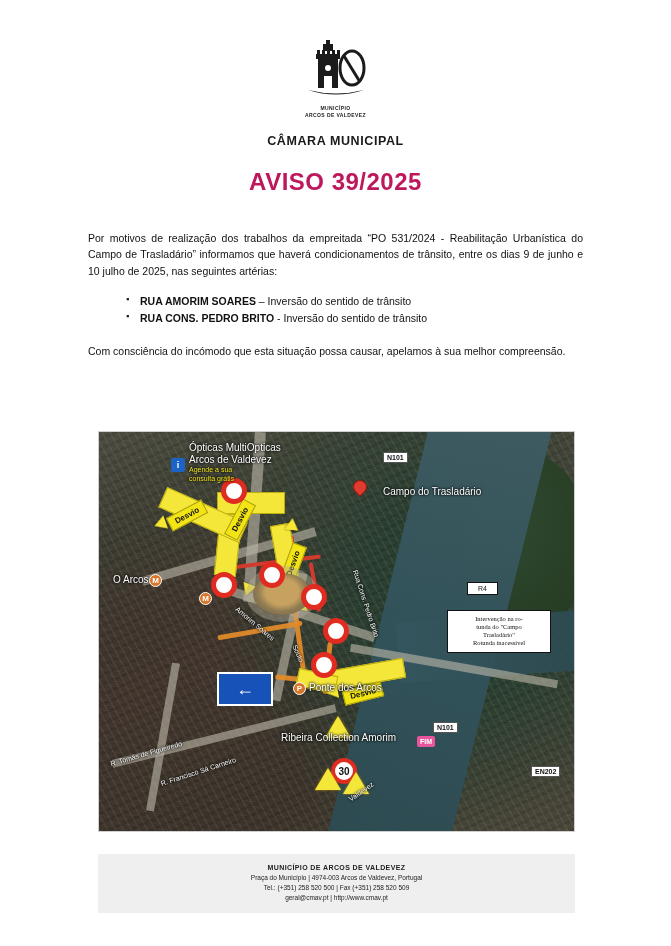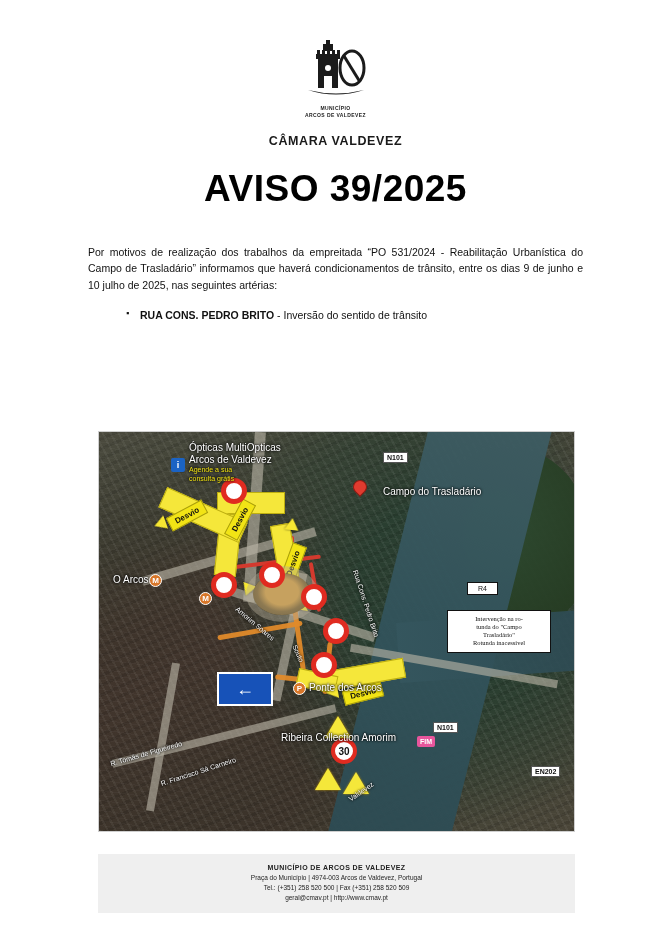--- a/index.html
+++ b/index.html
@@ -41,25 +41,25 @@
   .entity {
     text-align: center;
     font-size: 12.5px;
     font-weight: bold;
     letter-spacing: .6px;
     margin-top: 16px;
     color: #1a1a1a;
   }
   .aviso-title {
     text-align: center;
-    font-size: 37px;
+    font-size: 24px;
     font-weight: bold;
     letter-spacing: .5px;
     margin-top: 20px;
-    color: #000000;
+    color: #be185d;
   }
   .subtitle {
     text-align: center;
     font-size: 15px;
     font-weight: bold;
     margin-top: 20px;
     color: #111;
     letter-spacing: .1px;
   }
 
@@ -209,21 +209,21 @@
     border:2px solid #fff;
     width: 56px; height: 34px;
     display:flex;align-items:center;justify-content:center;
     color:#fff; font-size:18px; font-weight:bold;
   }
   .speed-sign {
     position:absolute;
     width:26px;height:26px;border-radius:50%;
     background:#fff;border:4px solid #e02b20;
     color:#111;font-size:10px;font-weight:bold;
-    display:flex;align-items:center;justify-content:center;
+    display:flex;align-items:center;justify-content:center;margin-top:20px;
   }
   .warn-sign {
     position:absolute;
     width:0;height:0;
     border-left: 13px solid transparent;
     border-right: 13px solid transparent;
     border-bottom: 22px solid #f5e73a;
     filter: drop-shadow(0 0 1px #b58c00);
   }
   .pink-sign {
@@ -333,30 +333,32 @@
 
             <path d="M16 52 q28 9 56 0 q-28 7 -56 0z"></path>
           </g>
         </svg>
       </div>
       <div class="logo-caption">MUNICÍPIO</div>
       <div class="logo-caption">ARCOS DE VALDEVEZ</div>
     </div>
   </div>
 
-  <div class="entity">CÂMARA VALDEVEZ</div>
+  <div class="entity">CÂMARA MUNICIPAL</div>
   <div class="aviso-title">AVISO 39/2025</div>
 
   <div class="body-block">
     <div class="para">Por motivos de realização dos trabalhos da empreitada “PO 531/2024 - Reabilitação Urbanística do Campo de Trasladário” informamos que haverá condicionamentos de trânsito, entre os dias 9 de junho e 10 julho de 2025, nas seguintes artérias:</div>
 
     <ul class="arterias">
+      <li><b>RUA AMORIM SOARES</b><span> – Inversão do sentido de trânsito</span></li>
       <li><b>RUA CONS. PEDRO BRITO</b><span> - Inversão do sentido de trânsito</span></li>
     </ul>
 
+    <div class="para para-2">Com consciência do incómodo que esta situação possa causar, apelamos à sua melhor compreensão.</div>
   </div>
 
   <div class="map-wrap">
     <div class="map"></div>
     <div class="greenpatch"></div>
     <div class="river"></div>
     <div class="river2"></div>
 
     <div class="road" style="left:150px;top:0;width:11px;height:170px;transform:rotate(4deg)"></div>
     <div class="road" style="left:40px;top:120px;width:180px;height:9px;transform:rotate(-16deg)"></div>

